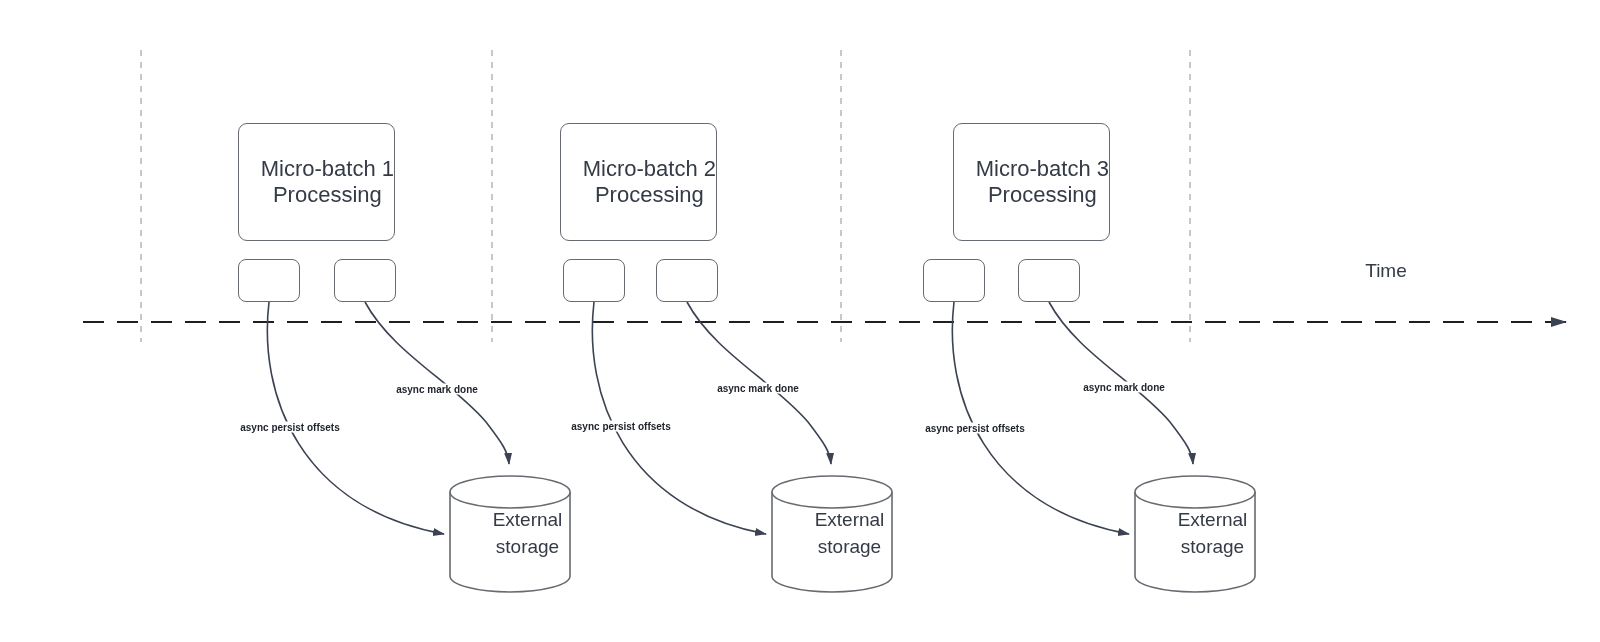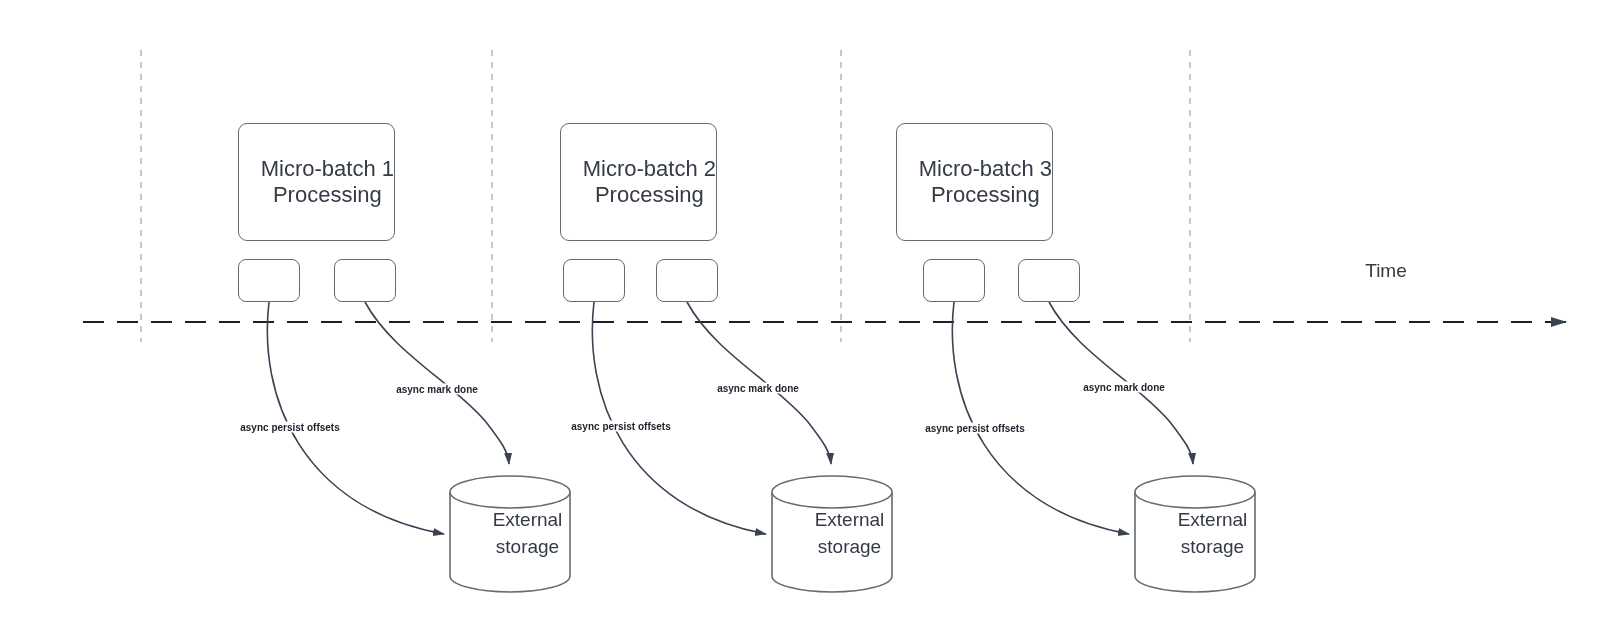--- a/index.html
+++ b/index.html
@@ -106,21 +106,21 @@
     <span>Micro-batch 2
 Processing</span>
   </div>
   <div class="mini-box" style="left:563px;"></div>
   <div class="mini-box" style="left:656px;"></div>
   <div class="edge-label" style="left:621px;top:426px;">async persist offsets</div>
   <div class="edge-label" style="left:758px;top:388px;">async mark done</div>
   <div class="storage-label" style="left:772px;">External
 storage</div>
 
-  <div class="proc-box" style="left:896px;top:123px;">
+  <div class="proc-box" style="left:953px;top:123px;">
     <span>Micro-batch 3
 Processing</span>
   </div>
   <div class="mini-box" style="left:923px;"></div>
   <div class="mini-box" style="left:1018px;"></div>
   <div class="edge-label" style="left:975px;top:428px;">async persist offsets</div>
   <div class="edge-label" style="left:1124px;top:387px;">async mark done</div>
   <div class="storage-label" style="left:1135px;">External
 storage</div>
 

